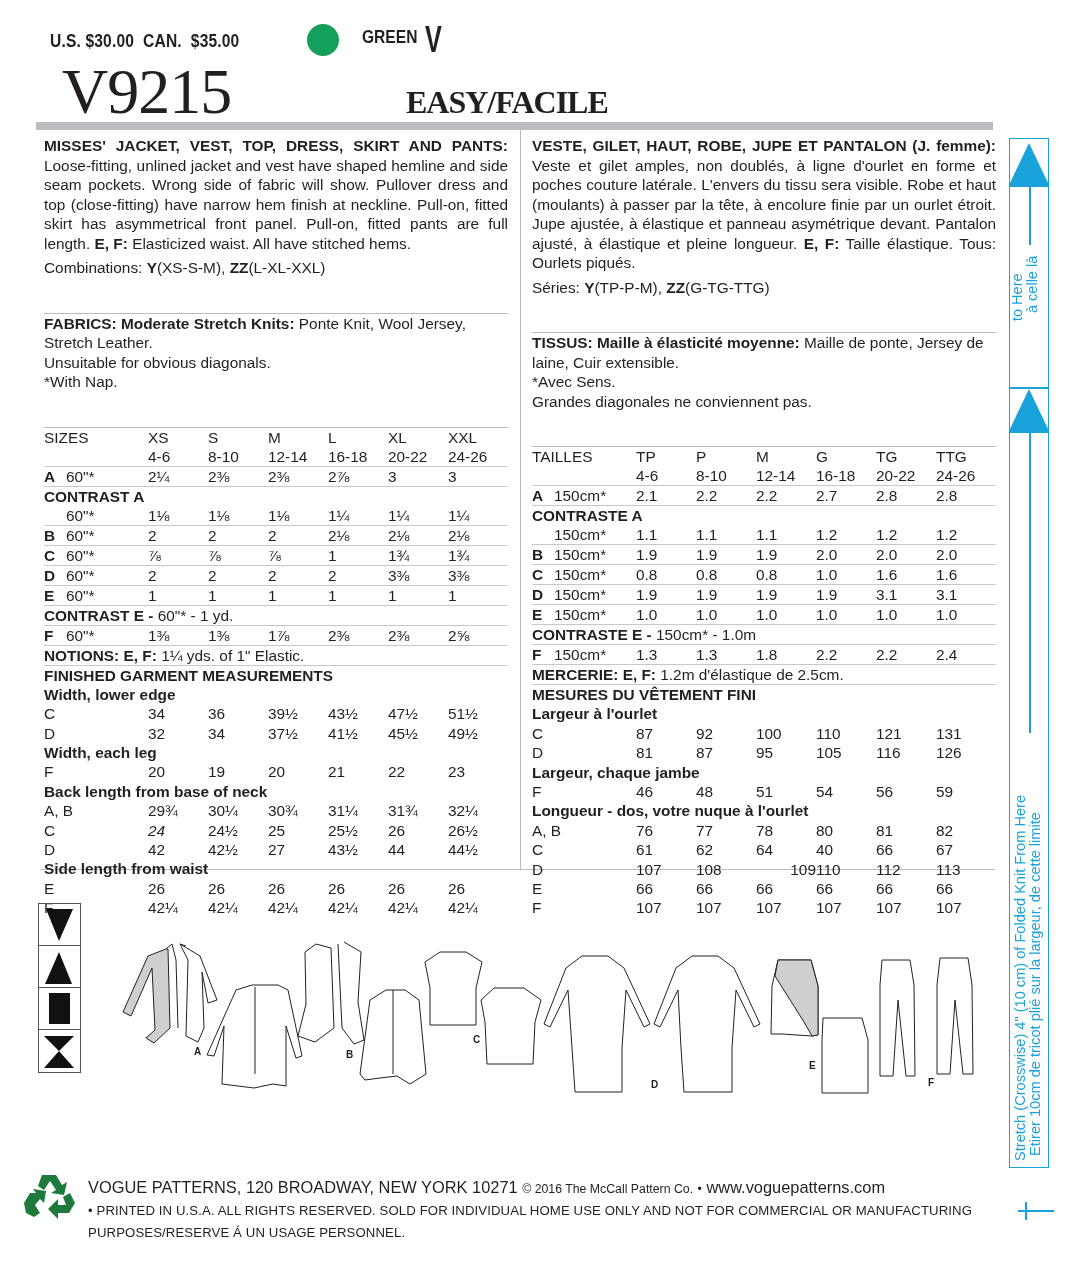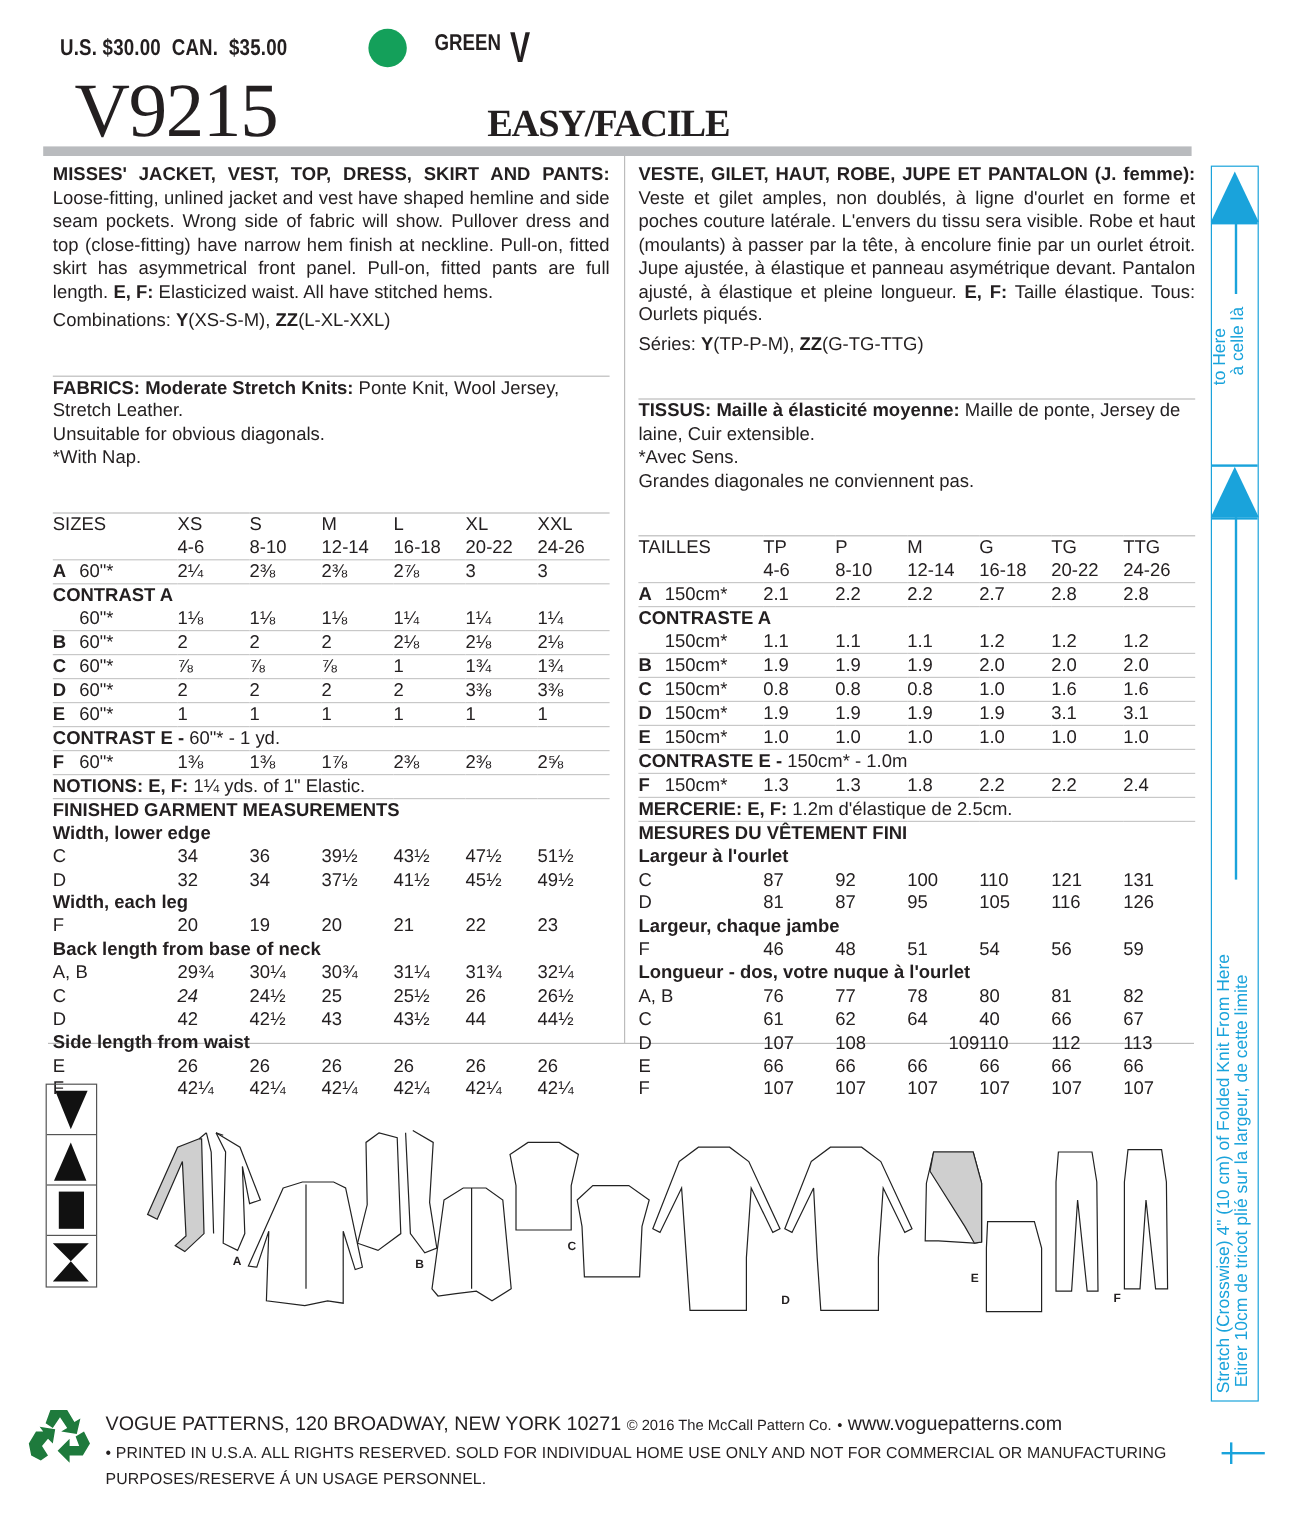--- a/index.html
+++ b/index.html
@@ -235,21 +235,21 @@
           <td class="v" style="width: 60px;">24½</td>
           <td class="v" style="width: 60px;">25</td>
           <td class="v" style="width: 60px;">25½</td>
           <td class="v" style="width: 60px;">26</td>
           <td class="v" style="width: 60px;">26½</td>
         </tr>
         <tr>
           <td class="lab">D</td>
           <td class="v" style="width: 60px;">42</td>
           <td class="v" style="width: 60px;">42½</td>
-          <td class="v" style="width: 60px;">43</td>
+          <td class="v" style="width: 60px;">27</td>
           <td class="v" style="width: 60px;">43½</td>
           <td class="v" style="width: 60px;">44</td>
           <td class="v" style="width: 60px;">44½</td>
         </tr>
         <tr>
           <td colspan="7" class="bold">Side length from waist</td>
         </tr>
         <tr>
           <td class="lab">E</td>
           <td class="v" style="width: 60px;">26</td>

